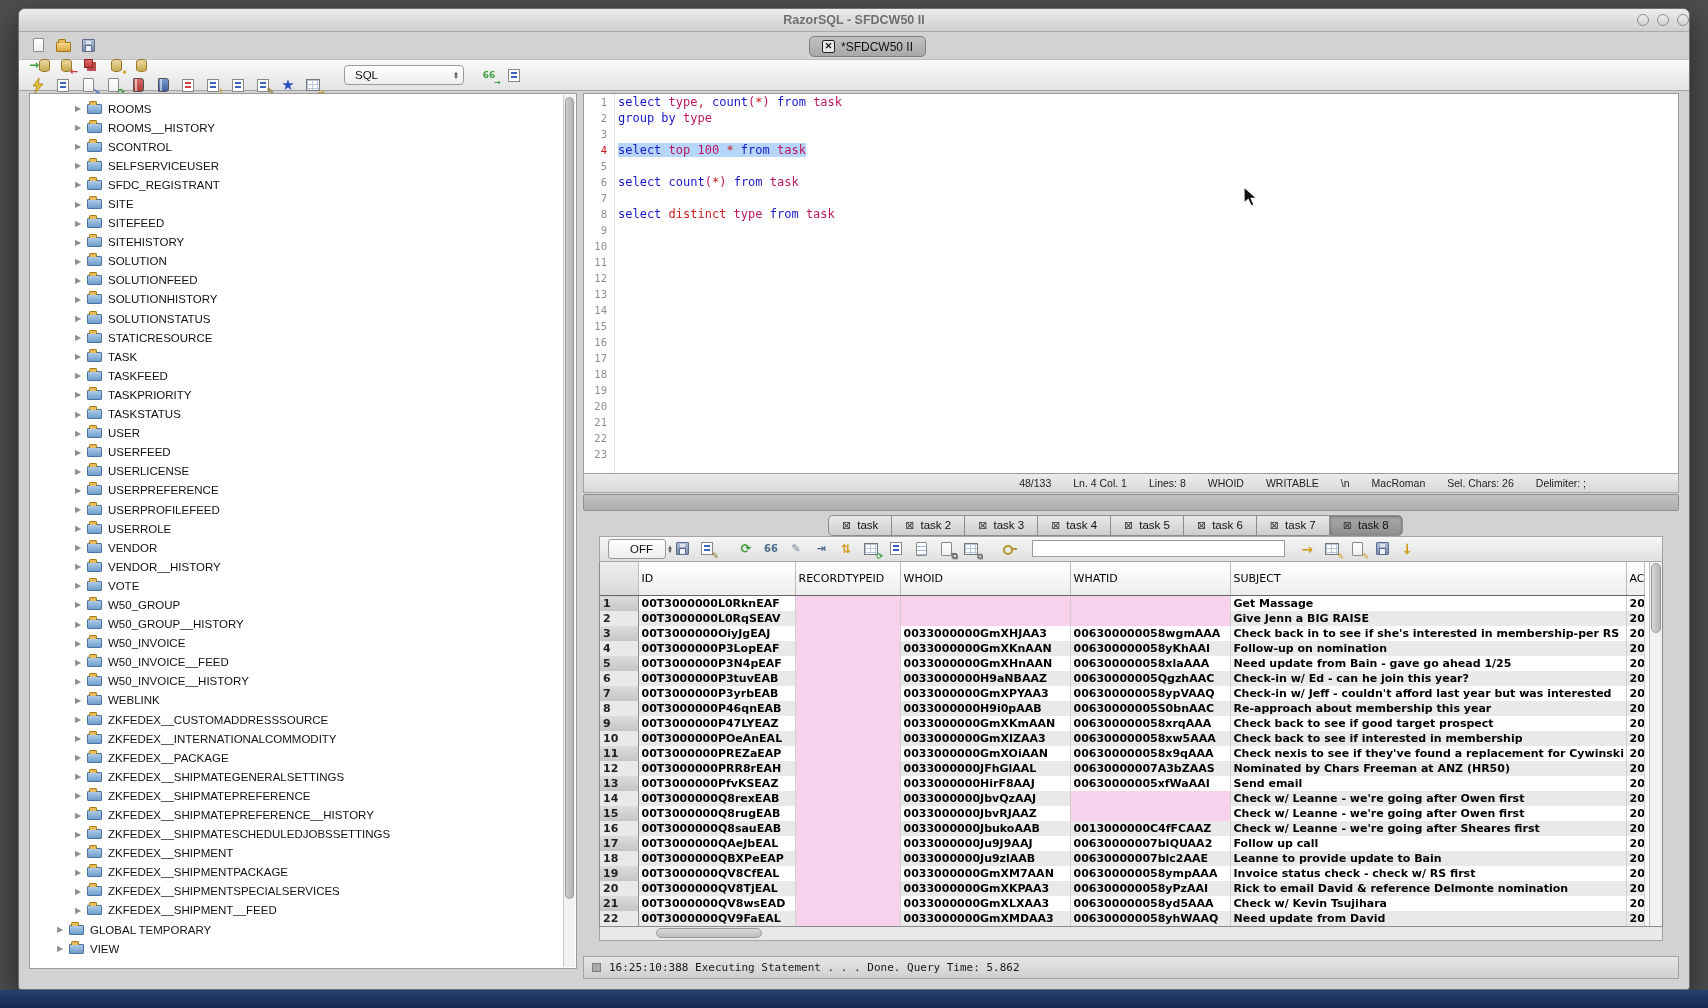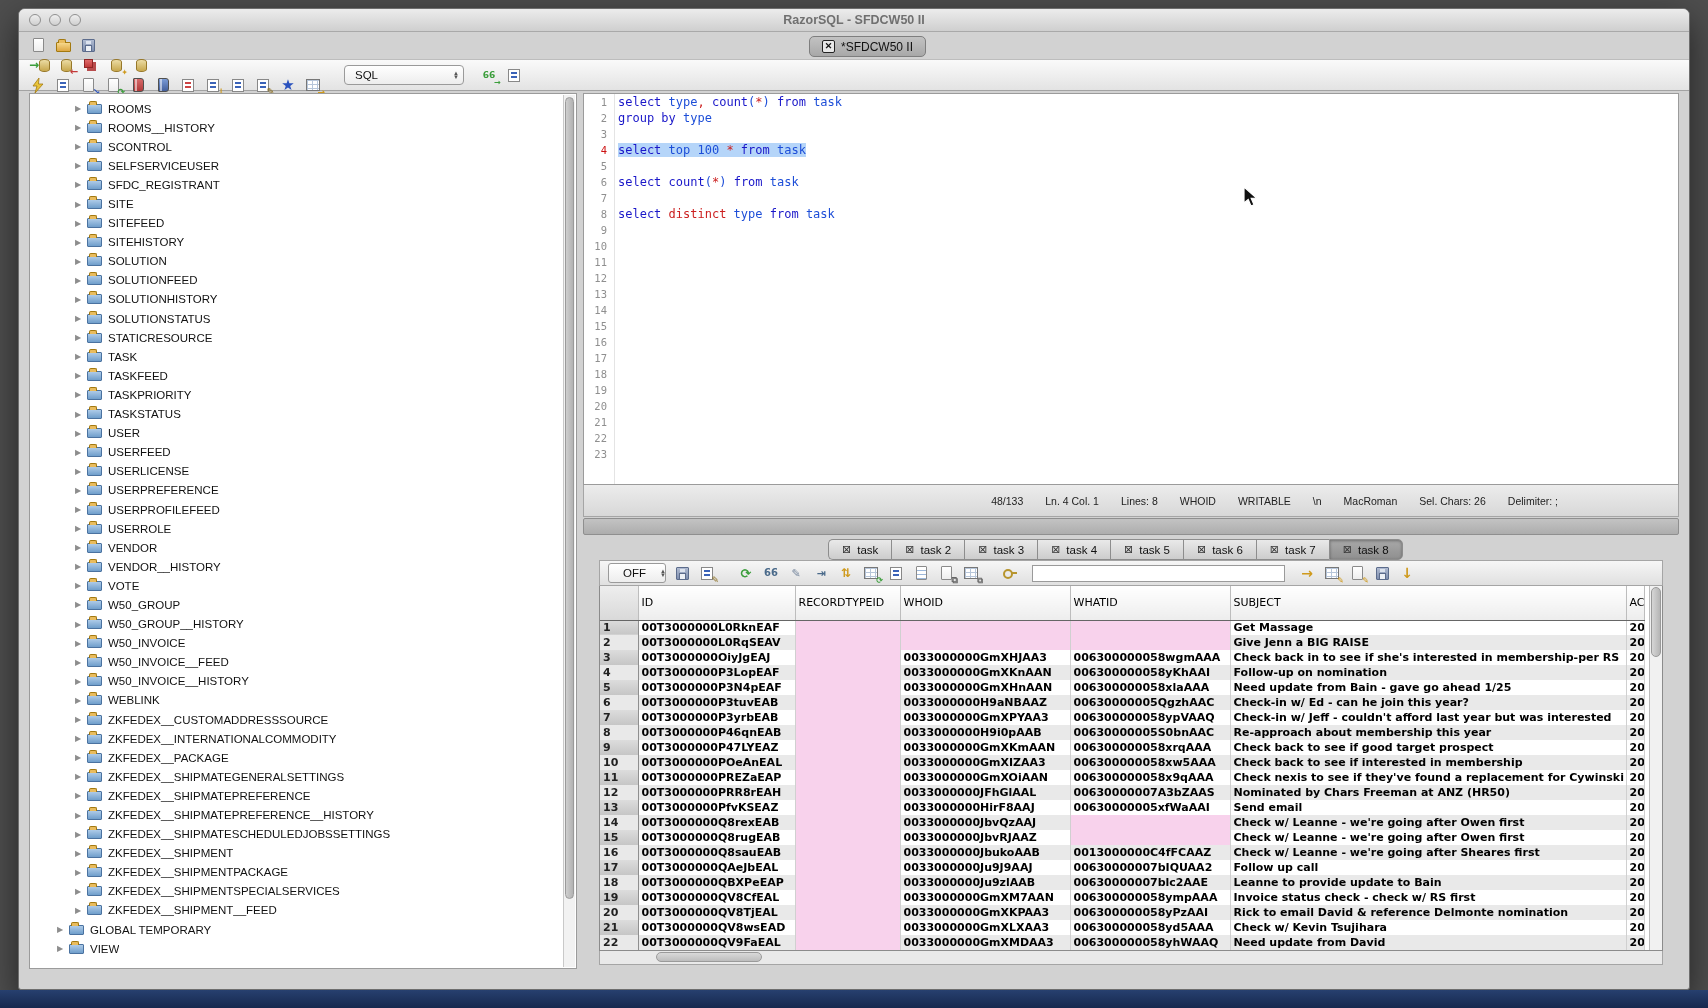--- a/index.html
+++ b/index.html
@@ -4,21 +4,21 @@
 <style>
   html,body{margin:0;padding:0;}
   body{width:1708px;height:1008px;background:#4e4e4e;font-family:"Liberation Sans",sans-serif;overflow:hidden;position:relative;}
   *{box-sizing:border-box;}
   .nowrap{white-space:nowrap;overflow:hidden;}
 
   
   .window{position:absolute;left:18px;top:8px;width:1672px;height:982px;background:#d2d2d2;
     border:1px solid #6e6e6e;border-radius:7px 7px 3px 3px;box-shadow:0 12px 34px rgba(0,0,0,.55);overflow:hidden;}
   .titlebar{height:23px;background:linear-gradient(#ececec,#cfcfcf);border-bottom:1px solid #a9a9a9;
-    display:flex;align-items:center;position:relative;}
+    display:flex;align-items:center;position:relative;justify-content:flex-end;}
   .lights{display:flex;gap:8px;margin-left:10px;}
   .light{width:12px;height:12px;border-radius:50%;border:1px solid #8f8f8f;background:linear-gradient(#efefef,#cfcfcf);}
   .wtitle{position:absolute;left:0;right:0;text-align:center;font-size:12.5px;color:#707070;font-weight:bold;}
   .tabstrip{height:27px;background:#d2d2d2;position:relative;}
   .doctab{position:absolute;left:790px;bottom:2px;height:21px;display:inline-flex;align-items:center;gap:6px;
     padding:0 12px;background:linear-gradient(#c2c2c2,#a8a8a8);border:1px solid #7e7e7e;border-radius:5px;
     font-size:12px;color:#111;}
   .closebox{width:13px;height:13px;border:1.5px solid #222;border-radius:2px;background:#e9e9e9;
     display:inline-flex;align-items:center;justify-content:center;font-size:9px;font-weight:bold;color:#111;line-height:1;}
   .toolbar{height:32px;background:linear-gradient(#fafafa,#e3e3e3);border-top:1px solid #bdbdbd;border-bottom:1px solid #a3a3a3;
@@ -70,25 +70,25 @@
   .vsb .thumb{position:absolute;left:1px;right:1px;top:2px;height:92%;background:linear-gradient(90deg,#cfcfcf,#b2b2b2);border:1px solid #9a9a9a;border-radius:6px;}
 
   
   .main{flex:1;margin-left:6px;display:flex;flex-direction:column;position:relative;}
   .editor{height:392px;background:#fff;border:1px solid #9b9b9b;position:relative;overflow:hidden;
     font-family:"DejaVu Sans Mono","Liberation Mono",monospace;font-size:12px;}
   .eline{height:16px;display:flex;align-items:center;}
   .eg{width:28px;text-align:right;padding-right:5px;color:#8f8f8f;font-size:10.5px;flex:none;}
   .eg.cur{color:#cc1111;}
   .ecode{padding-left:6px;white-space:pre;}
-  .tok-k{color:#1a17c9;} .tok-r{color:#cc2020;} .tok-p{color:#1d4ed8;}
+  .tok-k{color:#1a17c9;} .tok-r{color:#cc2020;} .tok-p{color:#be185d;}
   .selbg{background:#b5d5f9;}
   .egutterline{position:absolute;left:30px;top:0;bottom:0;width:1px;background:#e4e4e4;}
-  .editor-status{height:32px;background:linear-gradient(#ececec,#d8d8d8);border:1px solid #a5a5a5;border-top:none;
-    font-size:10.5px;color:#222;display:flex;align-items:center;justify-content:flex-end;padding-right:120px;}
+  .editor-status{height:20px;background:linear-gradient(#ececec,#d8d8d8);border:1px solid #a5a5a5;border-top:none;
+    font-size:10.5px;color:#222;display:flex;align-items:center;justify-content:flex-end;padding-right:92px;}
   .editor-status span{margin-left:22px;}
   .splitter{height:17px;margin-top:1px;background:linear-gradient(#c3c3c3,#adadad);border:1px solid #8f8f8f;border-radius:2px;}
 
   
   .results{margin:0 16px;display:flex;flex-direction:column;}
   .rtabs{height:25px;display:flex;align-items:flex-end;padding-left:229px;}
   .rtab{height:21px;display:inline-flex;align-items:center;gap:6px;padding:0 13px;font-size:11.5px;color:#111;
     background:linear-gradient(#e9e9e9,#cdcdcd);border:1px solid #8d8d8d;border-right:none;}
   .rtab:first-child{border-radius:5px 0 0 5px;}
   .rtab:last-child{border-radius:0 5px 5px 0;border-right:1px solid #8d8d8d;}
@@ -631,21 +631,21 @@
             <div class="rtab">
               <span class="x">⊠</span>
               <span>task 7</span>
             </div>
             <div class="rtab active">
               <span class="x">⊠</span>
               <span>task 8</span>
             </div>
           </div>
         <div class="rtoolbar" id="rtoolbar">
-            <span class="mac-select" style="width: 58px; border-radius: 3px; padding-left: 14px;">
+            <span class="mac-select" style="width: 58px; border-radius: 3px; padding-left: 21px;">
               <span>OFF</span>
               <span class="stepper" style="margin-left: auto;">
                 <span>▲</span>
                 <span>▼</span>
               </span>
             </span>
             <span class="rgroup">
               <span class="ic">
                 <span class="sh sh-floppy"></span>
               </span>
@@ -938,20 +938,24 @@
             </table>
           <div class="gridvsb">
               <div class="thumb"></div>
             </div>
         </div>
         <div class="hscroll">
             <div class="thumb"></div>
           </div>
       </div>
 
+      <div class="bottom-status">
+        <span class="sq"></span>
+        <span>16:25:10:388 Executing Statement . . . Done. Query Time: 5.862</span>
+      </div>
     </div>
   </div>
 </div>
 
 <div class="dock"></div>
 
 <svg class="cursor" width="18" height="22" viewBox="0 0 18 22">
   <path d="M1,1 L1,17 L5.2,13.4 L8,20 L11,18.7 L8.2,12.4 L13.5,12 Z" fill="#111" stroke="#fff" stroke-width="1.2"></path>
 </svg>
 

